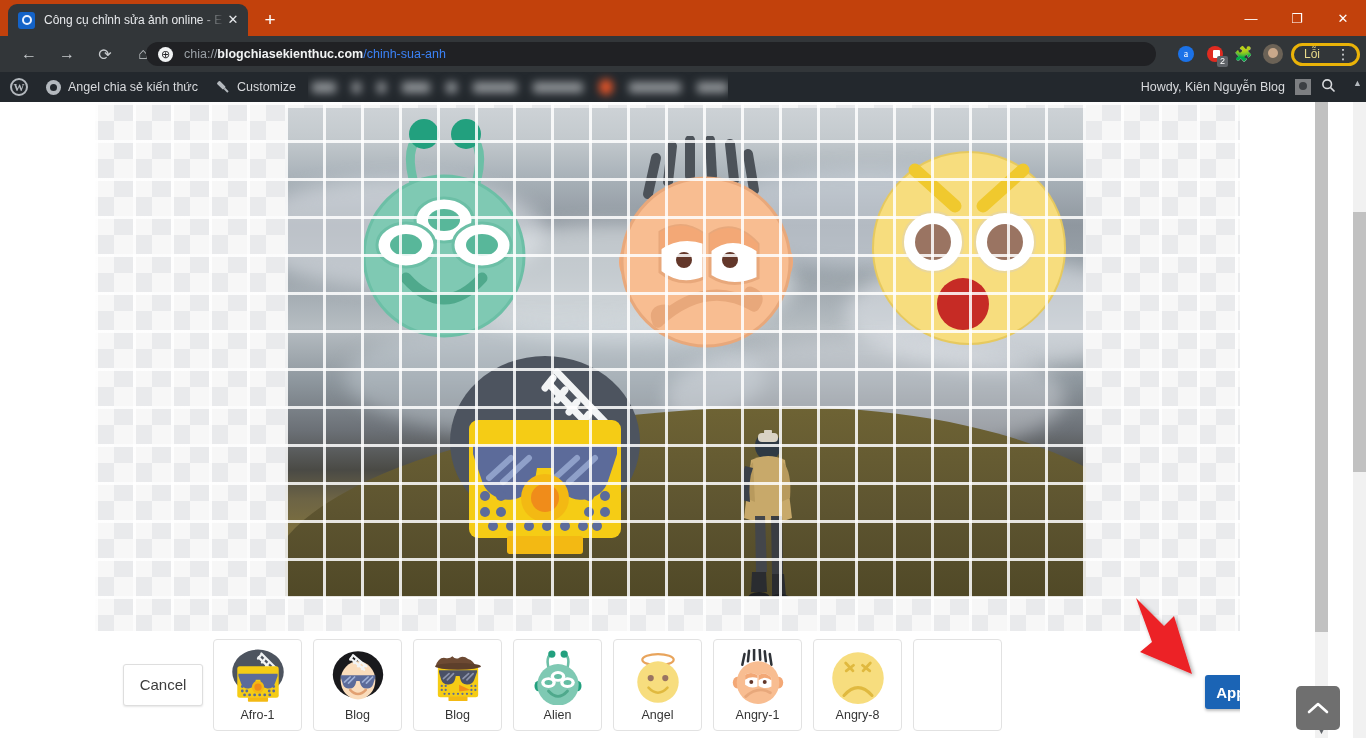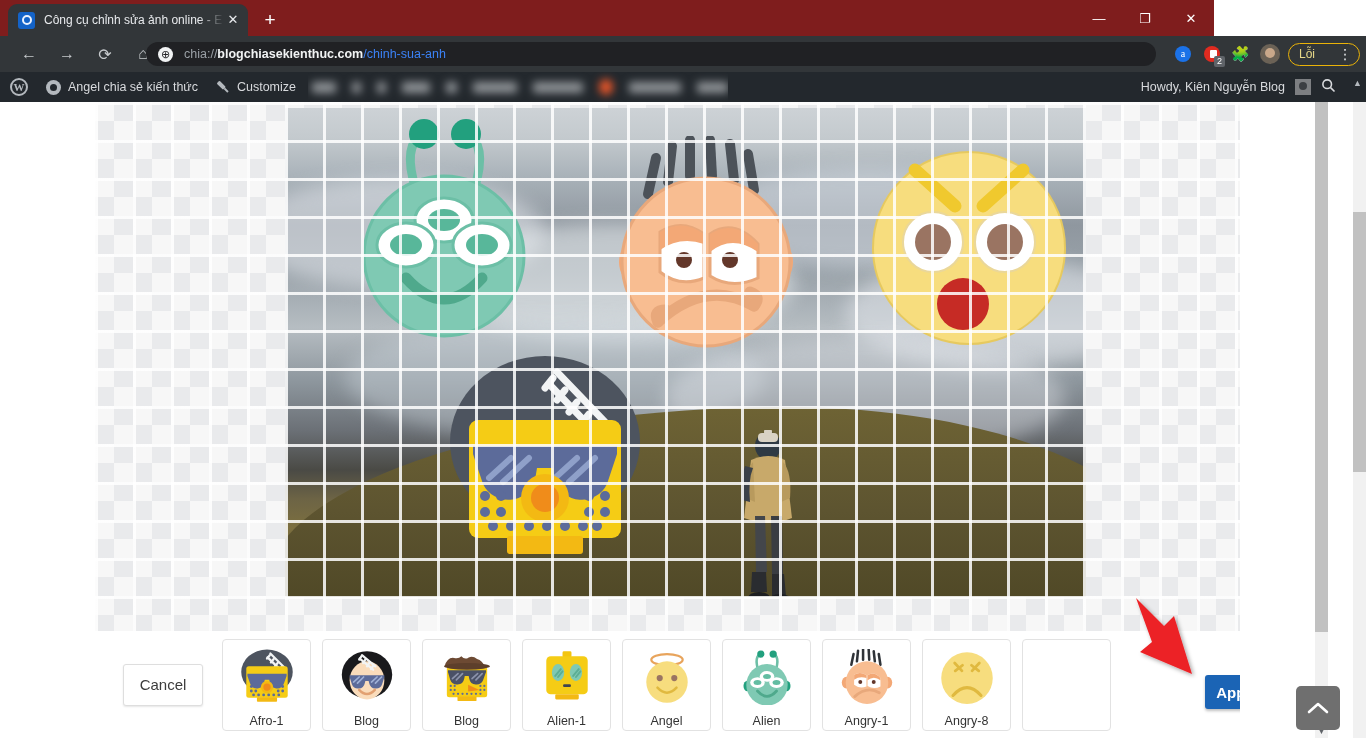--- a/index.html
+++ b/index.html
@@ -5,22 +5,22 @@
   * { box-sizing: border-box; margin: 0; padding: 0; }
   html, body {
     width: 1366px; height: 738px;
     overflow: hidden;
     font-family: "Liberation Sans", sans-serif;
     background: #ffffff;
   }
 
   
   .titlebar {
-    position: absolute; left: 0; top: 0; width: 1214px; height: 36px;
-    background: #7f1d1d;
+    position: absolute; left: 0; top: 0; width: 1366px; height: 36px;
+    background: #c2410c;
   }
   .tab {
     position: absolute; left: 8px; top: 4px; width: 240px; height: 32px;
     background: #323639; border-radius: 9px 9px 0 0;
     display: flex; align-items: center; padding: 0 6px 0 10px;
   }
   .tab-favicon {
     width: 17px; height: 17px; border-radius: 3px;
     background: #1463c8; flex: 0 0 auto;
     display: flex; align-items: center; justify-content: center;
@@ -105,22 +105,22 @@
   .puzzle { color: #e8eaed; font-size: 15px; }
   .avatar-ico {
     width: 20px; height: 20px; border-radius: 50%;
     background: #6b6256; overflow: hidden; position: relative;
   }
   .avatar-ico::after {
     content:""; position:absolute; left:5px; top:4px; width:10px; height:10px;
     border-radius:50%; background:#c9a88a;
   }
   .loi-pill {
-    display: flex; align-items: center; gap: 23px;
-    border: 1px solid #eab308; border-radius: 13px;
+    display: flex; align-items: center; gap: 16px;
+    border: 3px solid #eab308; border-radius: 13px;
     height: 23px; padding: 0 7px 0 10px; margin-left: 2px;
   }
   .loi-pill .lbl { color: #e8d98a; font-size: 12px; }
   .kebab { color: #e8eaed; font-size: 14px; letter-spacing: 0; }
 
   
   .wpbar {
     position: absolute; left: 0; top: 72px; width: 1366px; height: 30px;
     background: #23282d; display: flex; align-items: center;
     color: #d8dadd; font-size: 12.5px;
@@ -242,33 +242,33 @@
     position: absolute; left: 20px; top: 529px; width: 1145px; height: 107px;
     background: #ffffff; display: flex; align-items: center; padding-left: 28px;
     overflow: hidden;
   }
   .cancel-btn {
     flex: 0 0 auto; width: 80px; height: 42px; background: #fff;
     border: 1px solid #dedede; border-radius: 3px;
     box-shadow: 0 1px 2px rgba(0,0,0,.1);
     color: #3c3c3c; font-size: 15px;
     display: flex; align-items: center; justify-content: center;
-    margin-right: 19px;
+    margin-right: 10px;
   }
   .sticker-card {
     flex: 0 0 auto; width: 89px; height: 92px; background: #fff;
     border: 1px solid #e2e2e2; border-radius: 4px;
     display: flex; flex-direction: column; align-items: center;
     justify-content: flex-start; margin-right: 11px; padding-top: 8px;
   }
   .sticker-card .thumb {
     width: 58px; height: 58px; display: flex; align-items: center; justify-content: center;
   }
   .sticker-card .cap {
-    font-size: 12.5px; color: #333; margin-top: 8px;
+    font-size: 12.5px; color: #333; margin-top: 2px;
   }
   .apply-btn {
     position: absolute; left: 1110px; top: 44px; width: 64px; height: 34px;
     background: #1b64b5; border-radius: 3px; color: #fff;
     font-size: 15px; font-weight: bold;
     display: flex; align-items: center; justify-content: center;
     box-shadow: 0 2px 3px rgba(0,0,0,.25);
   }
   .red-arrow {
     position: absolute; left: 1130px; top: 596px; width: 90px; height: 92px;
@@ -623,52 +623,20 @@
                 <circle cx="100" cy="160" r="4"></circle>
               <circle cx="116" cy="160" r="4"></circle>
                 <circle cx="132" cy="160" r="4"></circle>
               <circle cx="148" cy="160" r="4"></circle>
             </g>
           </svg>
         </div>
         <div class="cap">Blog</div>
       </div>
 
-      <div class="sticker-card">
-        <div class="thumb">
-          <svg width="56" height="56" viewBox="0 0 200 200">
-            <rect x="84" y="8" width="32" height="22" rx="5" fill="#f3c50f"></rect>
-            <rect x="26" y="26" width="148" height="136" rx="16" fill="#f5cc15"></rect>
-            <rect x="58" y="162" width="84" height="18" rx="4" fill="#f3b913"></rect>
-            <ellipse cx="68" cy="84" rx="22" ry="30" fill="#7fc9b3"></ellipse>
-            <ellipse cx="132" cy="84" rx="22" ry="30" fill="#7fc9b3"></ellipse>
-            <g stroke="#5cae95" stroke-width="7" stroke-linecap="round">
-              <line x1="58" y1="96" x2="78" y2="72"></line>
-                <line x1="68" y1="100" x2="84" y2="80"></line>
-              <line x1="122" y1="96" x2="142" y2="72"></line>
-                <line x1="132" y1="100" x2="148" y2="80"></line>
-            </g>
-            <rect x="86" y="126" width="28" height="10" rx="4" fill="#3f4450"></rect>
-          </svg>
-        </div>
-        <div class="cap">Alien-1</div>
-      </div>
-
-      <div class="sticker-card">
-        <div class="thumb">
-          <svg width="56" height="56" viewBox="0 0 200 200">
-            <ellipse cx="100" cy="38" rx="56" ry="20" fill="none" stroke="#e8a45c" stroke-width="8"></ellipse>
-            <circle cx="100" cy="118" r="74" fill="#f7dd7e"></circle>
-            <circle cx="74" cy="104" r="11" fill="#9a7462"></circle>
-            <circle cx="126" cy="104" r="11" fill="#9a7462"></circle>
-            <path d="M66 138 q34 36 68 0" stroke="#e0b93f" stroke-width="9" fill="none" stroke-linecap="round"></path>
-          </svg>
-        </div>
-        <div class="cap">Angel</div>
-      </div>
 
       <div class="sticker-card">
         <div class="thumb">
           <svg width="56" height="56" viewBox="0 0 200 200">
             <path d="M70 80 C58 44 62 24 78 18" stroke="#6cbfa6" stroke-width="9" fill="none"></path>
             <path d="M130 80 C142 44 138 24 122 18" stroke="#6cbfa6" stroke-width="9" fill="none"></path>
             <circle cx="78" cy="18" r="13" fill="#22a07e"></circle>
             <circle cx="122" cy="18" r="13" fill="#22a07e"></circle>
             <ellipse cx="30" cy="132" rx="14" ry="19" fill="#22a07e"></ellipse>
             <ellipse cx="170" cy="132" rx="14" ry="19" fill="#22a07e"></ellipse>
@@ -681,20 +649,33 @@
             <ellipse cx="134" cy="120" rx="14" ry="9" fill="#62bda2"></ellipse>
             <path d="M66 150 q34 38 68 0" stroke="#4fa98c" stroke-width="10" fill="none" stroke-linecap="round"></path>
           </svg>
         </div>
         <div class="cap">Alien</div>
       </div>
 
       <div class="sticker-card">
         <div class="thumb">
           <svg width="56" height="56" viewBox="0 0 200 200">
+            <ellipse cx="100" cy="38" rx="56" ry="20" fill="none" stroke="#e8a45c" stroke-width="8"></ellipse>
+            <circle cx="100" cy="118" r="74" fill="#f7dd7e"></circle>
+            <circle cx="74" cy="104" r="11" fill="#9a7462"></circle>
+            <circle cx="126" cy="104" r="11" fill="#9a7462"></circle>
+            <path d="M66 138 q34 36 68 0" stroke="#e0b93f" stroke-width="9" fill="none" stroke-linecap="round"></path>
+          </svg>
+        </div>
+        <div class="cap">Angel</div>
+      </div>
+
+      <div class="sticker-card">
+        <div class="thumb">
+          <svg width="56" height="56" viewBox="0 0 200 200">
             <g stroke="#2f3338" stroke-width="9" stroke-linecap="round">
               <line x1="44" y1="56" x2="52" y2="18"></line>
                 <line x1="64" y1="44" x2="68" y2="6"></line>
               <line x1="86" y1="38" x2="86" y2="2"></line>
                 <line x1="108" y1="38" x2="106" y2="2"></line>
               <line x1="128" y1="44" x2="124" y2="8"></line>
                 <line x1="148" y1="56" x2="142" y2="18"></line>
             </g>
             <ellipse cx="26" cy="120" rx="16" ry="21" fill="#f3a876"></ellipse>
             <ellipse cx="174" cy="120" rx="16" ry="21" fill="#f3a876"></ellipse>

